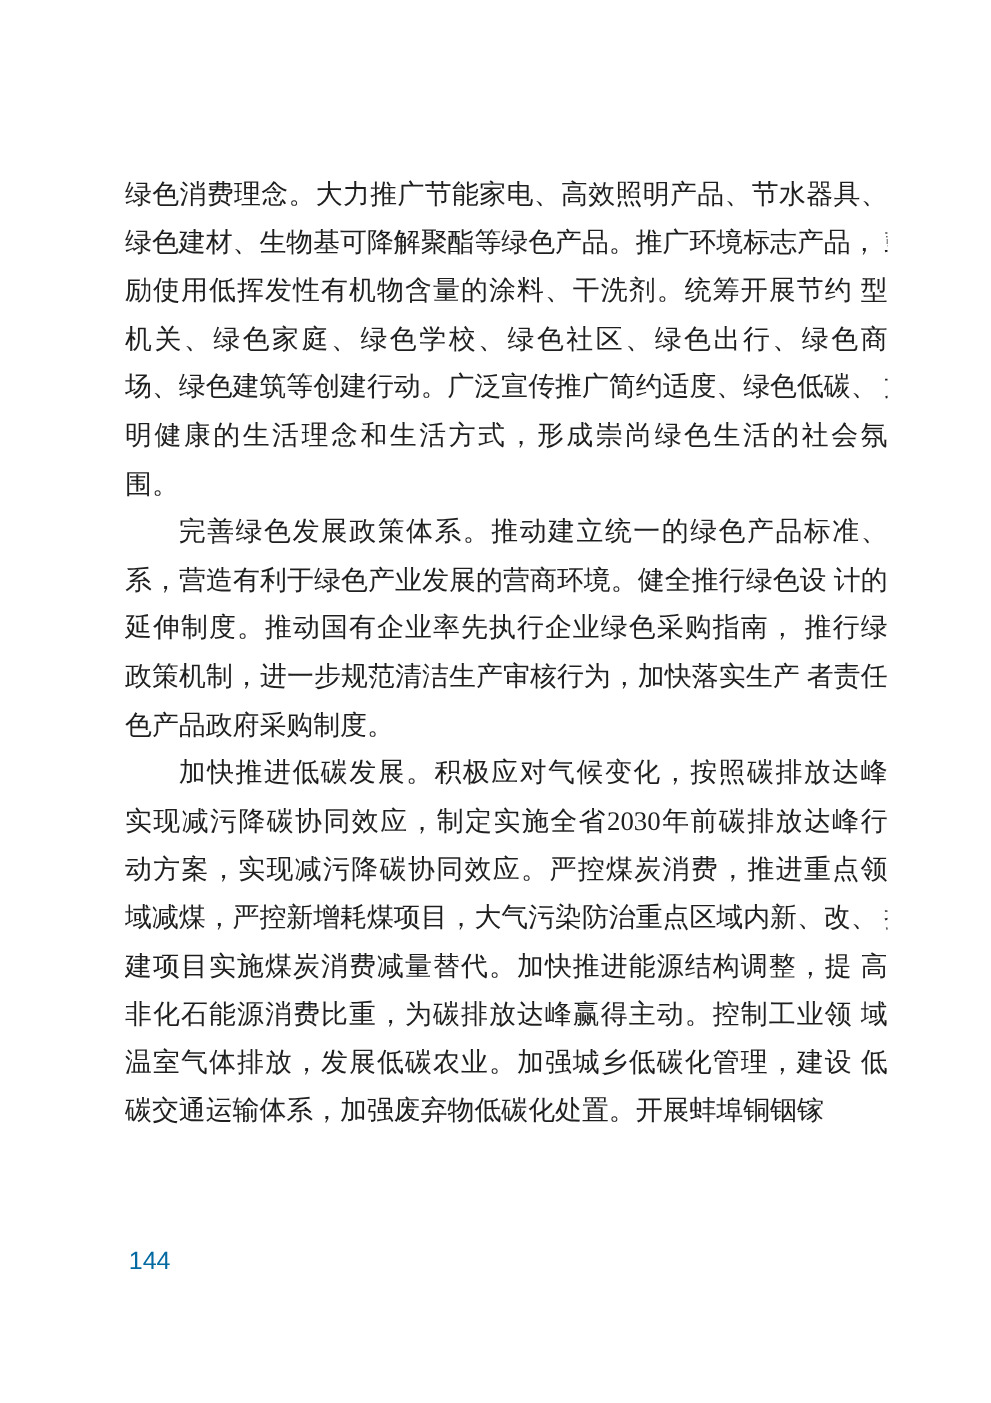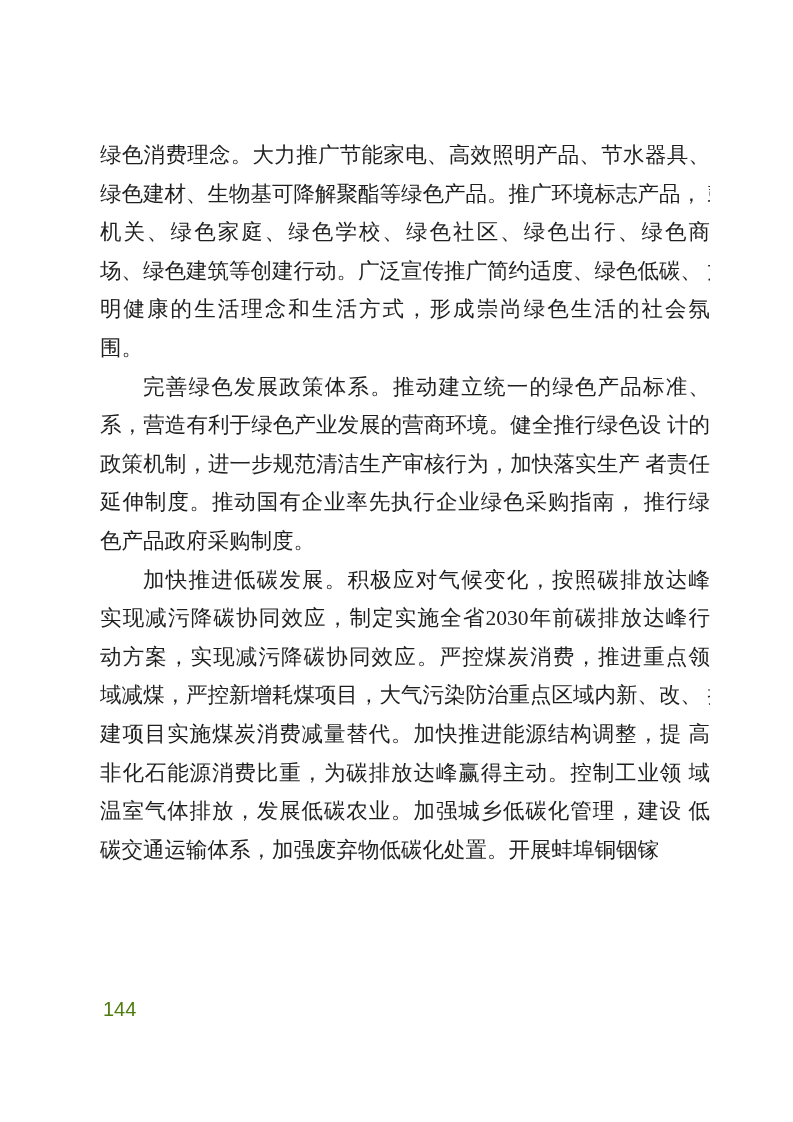--- a/index.html
+++ b/index.html
@@ -50,41 +50,42 @@
   .bold-lead {
     font-weight: 400;
   }
   .page-number {
     position: absolute;
     left: 103px;
     top: 995px;
     font-family: "Liberation Sans", "DejaVu Sans", sans-serif;
     font-size: 20px;
     line-height: 28px;
-    color: #4d7c0f;
+    color: #0369a1;
   }
 </style>
 </head>
 <body>
 
 <div class="page">
   <div class="text-block">
       <div class="paragraph">
         <div class="line">绿色消费理念。大力推广节能家电、高效照明产品、节水器具、</div>
         <div class="line">绿色建材、生物基可降解聚酯等绿色产品。推广环境标志产品， 鼓</div>
+        <div class="line">励使用低挥发性有机物含量的涂料、干洗剂。统筹开展节约 型</div>
         <div class="line">机关、绿色家庭、绿色学校、绿色社区、绿色出行、绿色商</div>
         <div class="line">场、绿色建筑等创建行动。广泛宣传推广简约适度、绿色低碳、 文</div>
         <div class="line">明健康的生活理念和生活方式，形成崇尚绿色生活的社会氛</div>
         <div class="line short">围。</div>
       </div>
       <div class="paragraph">
         <div class="line indent"><span class="bold-lead">完善绿色发展政策体系。</span>推动建立统一的绿色产品标准、</div>
         <div class="line">系，营造有利于绿色产业发展的营商环境。健全推行绿色设 计的</div>
+        <div class="line">延伸制度。推动国有企业率先执行企业绿色采购指南， 推行绿</div>
         <div class="line">政策机制，进一步规范清洁生产审核行为，加快落实生产 者责任</div>
-        <div class="line">延伸制度。推动国有企业率先执行企业绿色采购指南， 推行绿</div>
         <div class="line short">色产品政府采购制度。</div>
       </div>
       <div class="paragraph">
         <div class="line indent"><span class="bold-lead">加快推进低碳发展。</span>积极应对气候变化，按照碳排放达峰</div>
         <div class="line">实现减污降碳协同效应，制定实施全省2030年前碳排放达峰行</div>
         <div class="line">动方案，实现减污降碳协同效应。严控煤炭消费，推进重点领</div>
         <div class="line">域减煤，严控新增耗煤项目，大气污染防治重点区域内新、改、 扩</div>
         <div class="line">建项目实施煤炭消费减量替代。加快推进能源结构调整，提 高</div>
         <div class="line">非化石能源消费比重，为碳排放达峰赢得主动。控制工业领 域</div>
         <div class="line">温室气体排放，发展低碳农业。加强城乡低碳化管理，建设 低</div>

